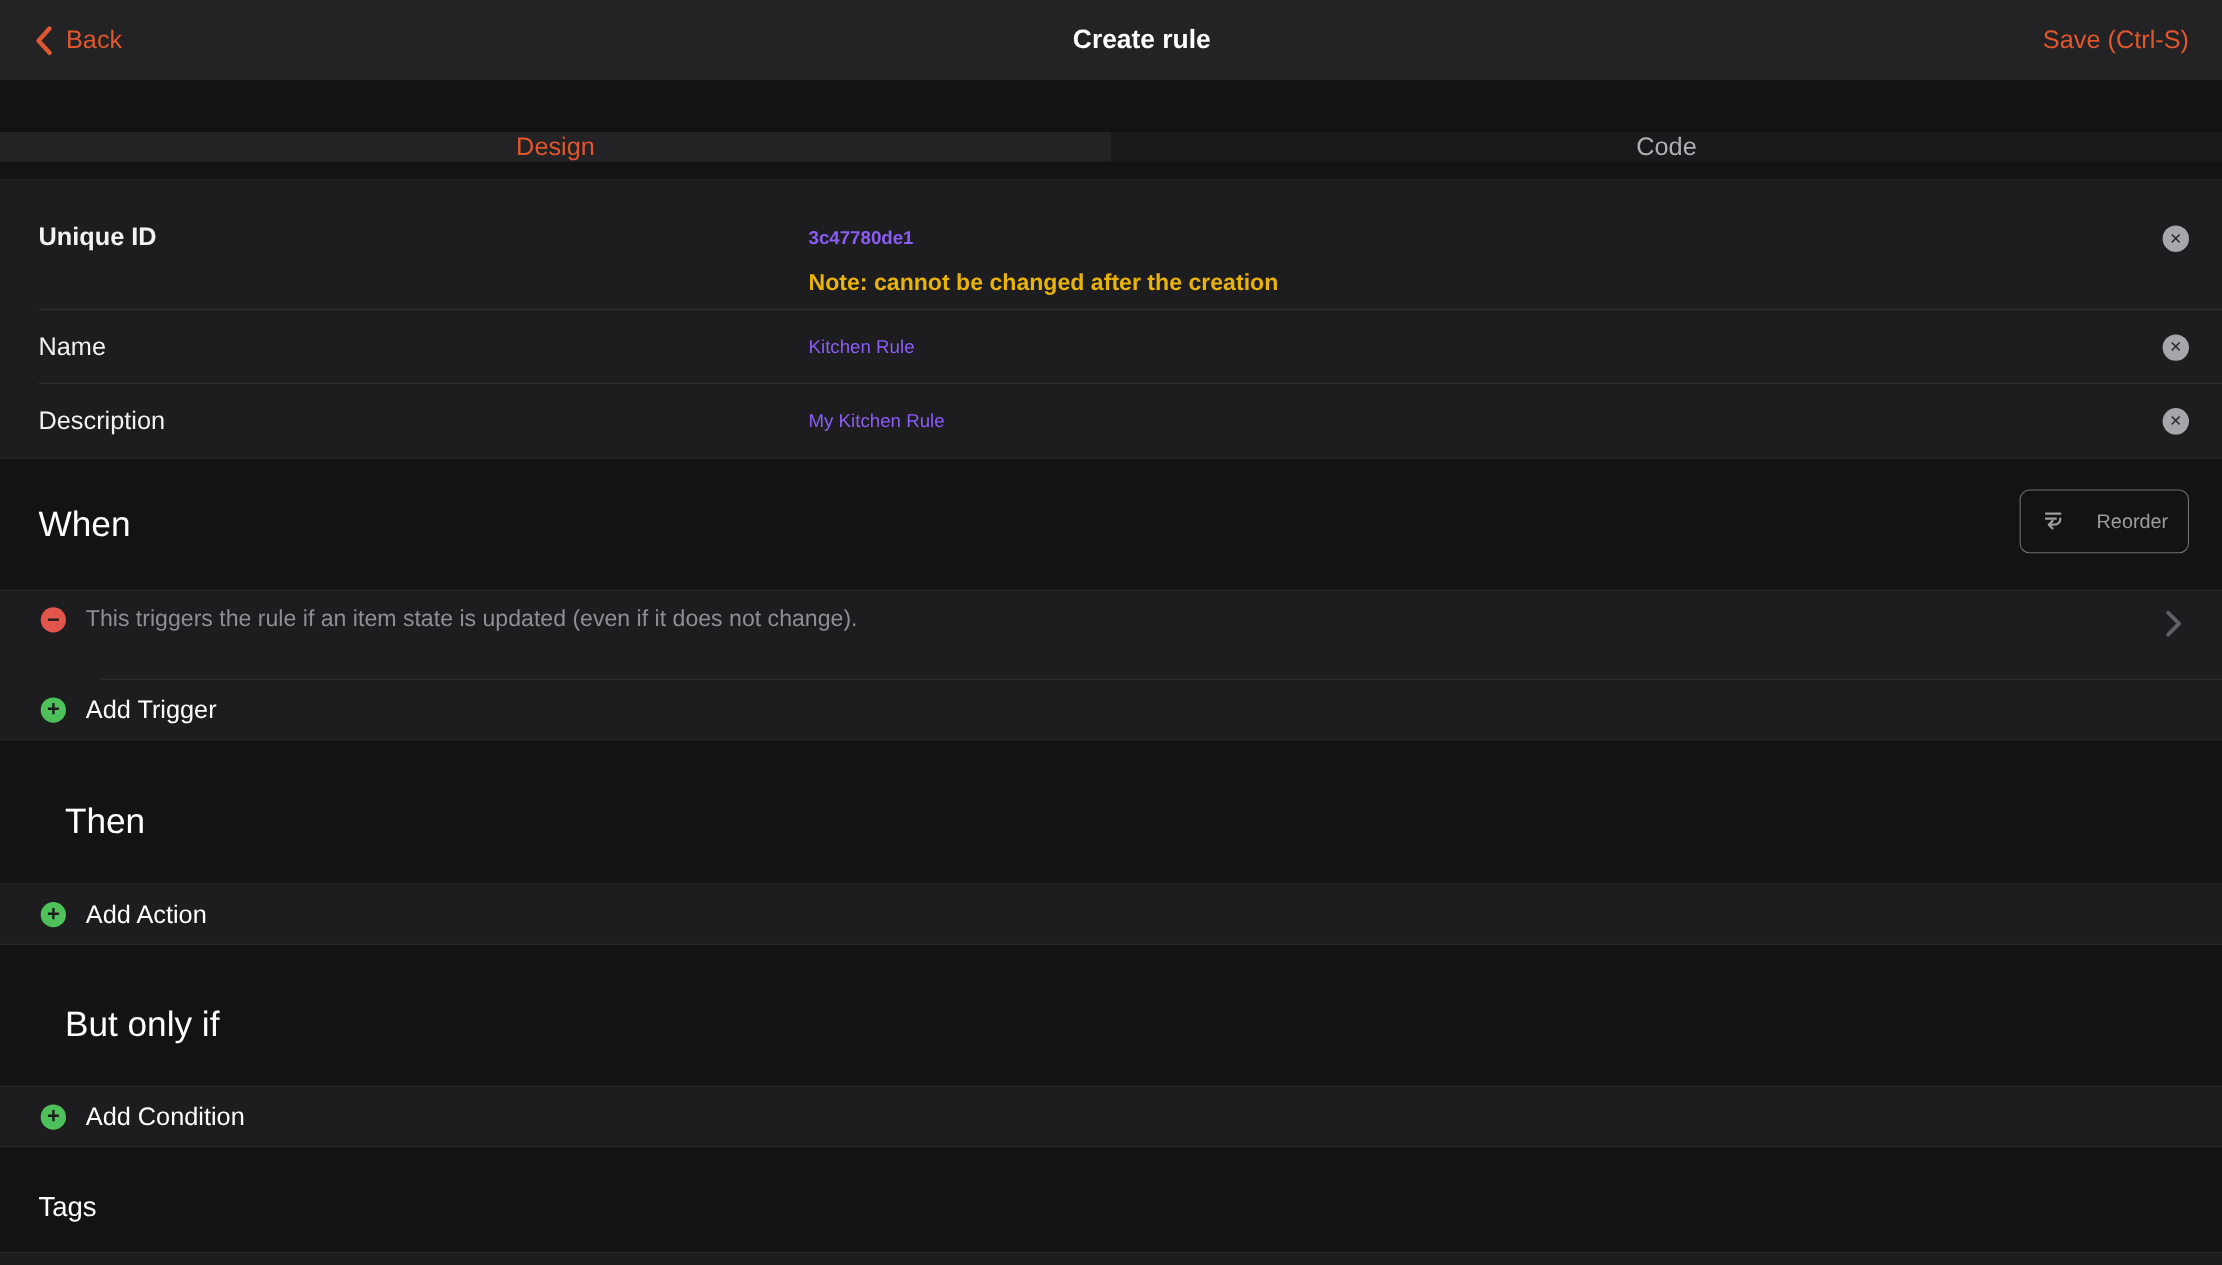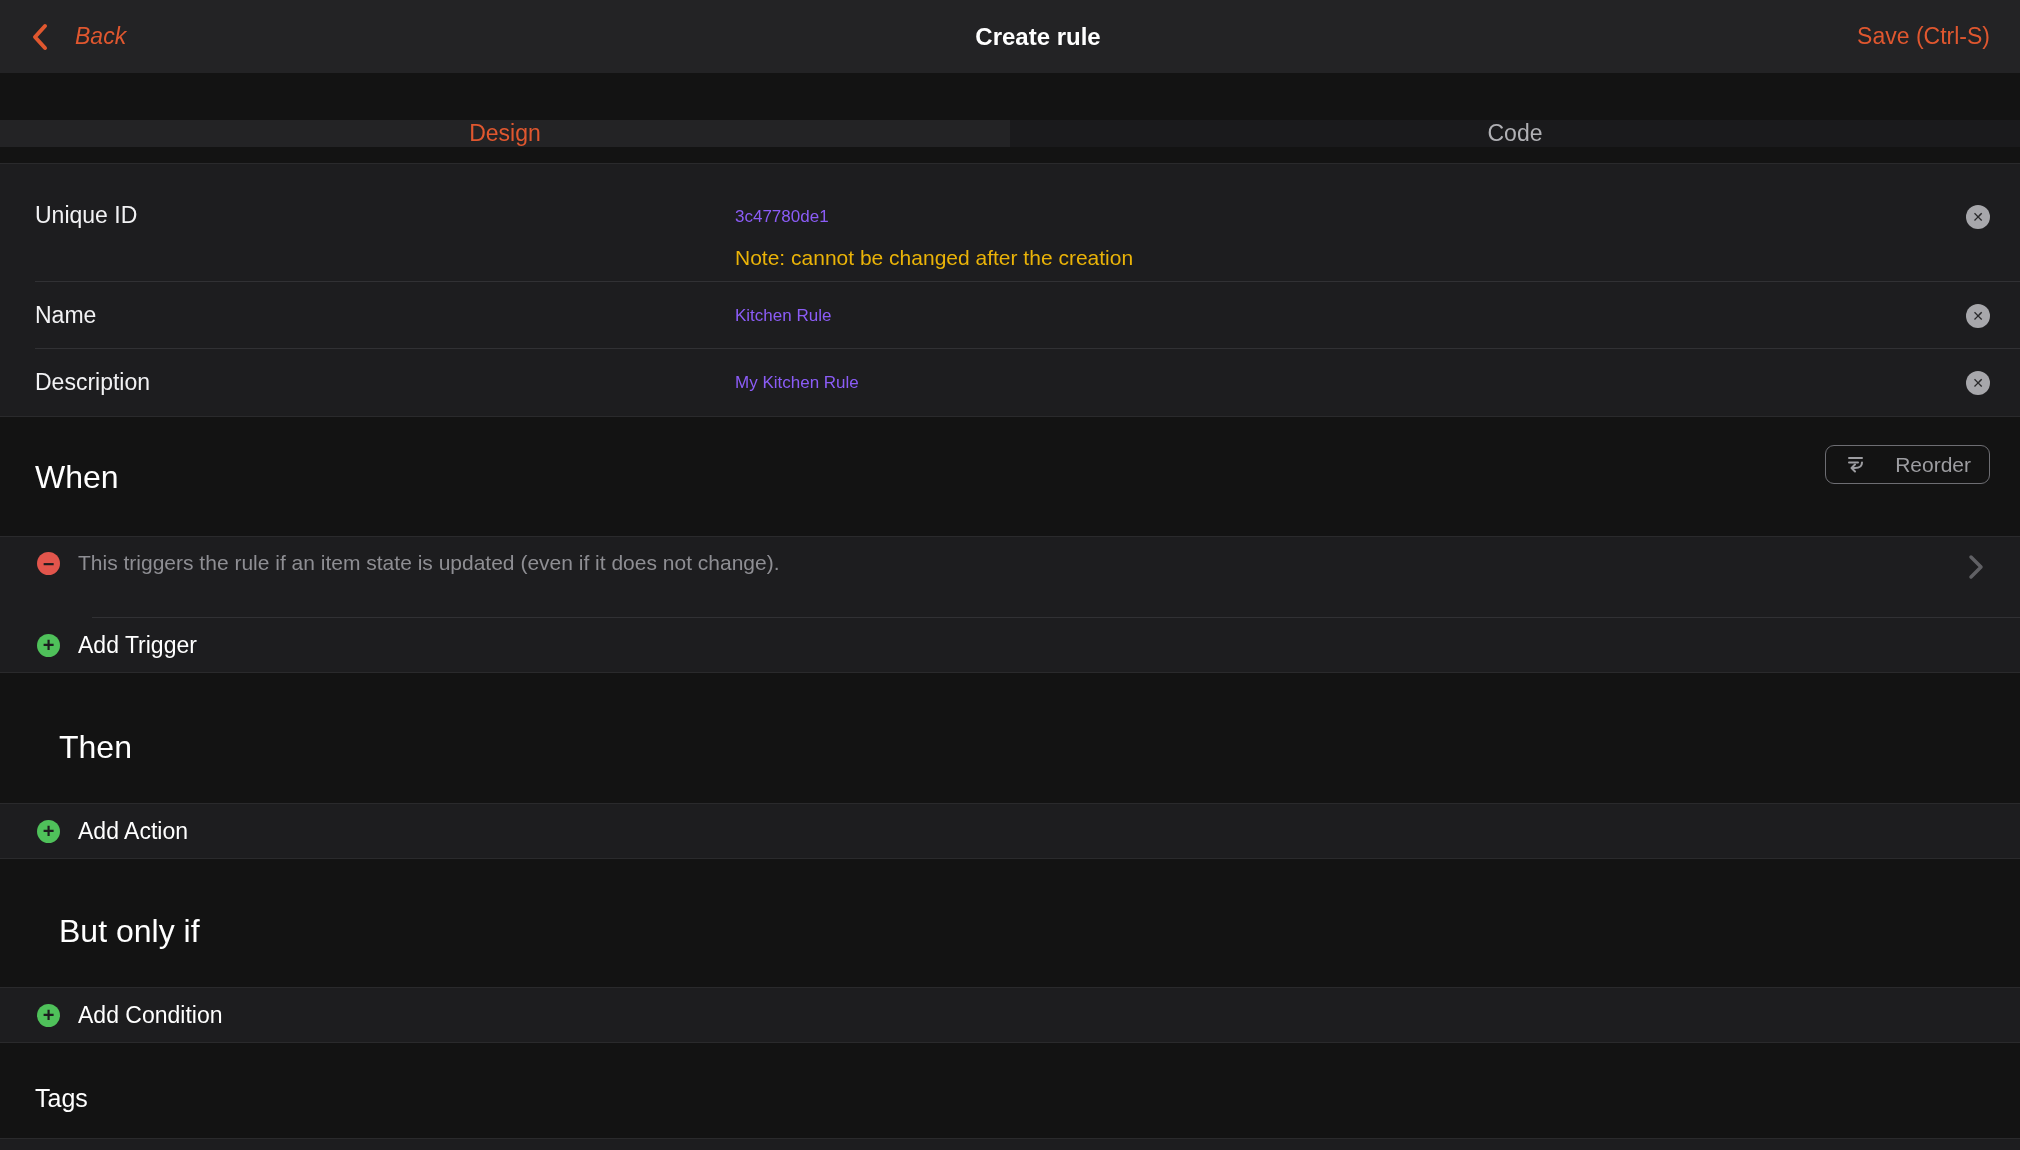--- a/index.html
+++ b/index.html
@@ -7,22 +7,22 @@
   body {
     background:#131313;
     font-family:"Liberation Sans","DejaVu Sans",sans-serif;
     color:#f2f2f4;
     --accent:#e0572f; --red:#e2554c; --green:#4fc15a;
   }
 
   
   .navbar { height:73px; background:#232325; display:flex; align-items:center;
             justify-content:space-between; padding:0 30px; position:relative; }
-  .back { display:flex; align-items:center; gap:25px; color:var(--accent);
-          font-size:23px; cursor:pointer;font-style:italic; }
+  .back { display:flex; align-items:center; gap:10px; color:var(--accent);
+          font-size:23px; cursor:pointer; }
   .back svg { display:block; }
   .nav-title { position:absolute; left:50%; transform:translateX(-50%);
                font-size:24px; font-weight:bold; color:#ffffff;margin-left:28px; }
   .save { color:var(--accent); font-size:23px; cursor:pointer; }
 
   
   .tabbar { height:74px; display:flex;align-items:flex-end; }
   .tab { flex:1; display:flex; align-items:center; justify-content:center;
          font-size:23px; cursor:pointer; }
   .tab.active { background:#232325; color:var(--accent); }
@@ -33,41 +33,41 @@
   
   .card { background:#1d1d1f; border-top:1px solid #2a2a2c; border-bottom:1px solid #2a2a2c; }
 
   .frow { display:grid; grid-template-columns:700px 1fr; padding-left:35px;
           position:relative; align-items:center; }
   .frow .hairline { position:absolute; left:0; right:0; bottom:0; height:1px; background:#313134; }
   .frow-label { font-size:23px; color:#f2f2f4; }
   .frow-value { font-size:17px; color:#8b5cf6; line-height:30px; }
   .frow-note  { font-size:21px; color:#eab308; line-height:26px; margin-top:13px; }
   .row-tall { height:118px; align-items:start; }
-  .row-tall .frow-label, .row-tall .valcol { padding-top:38px; }
+  .row-tall .frow-label, .row-tall .valcol { padding-top:38px;font-weight:bold; }
   .row-std { height:67px; }
 
   .clear-btn { position:absolute; right:30px; width:24px; height:24px; border-radius:50%;
                background:#a7a7ab; color:#29292b; display:flex; align-items:center;
                justify-content:center; font-size:14px; font-weight:bold; cursor:pointer; }
   .row-std .clear-btn { top:50%; transform:translateY(-50%); }
   .row-tall .clear-btn { top:41px; }
 
   
   .zone { position:relative; }
   .zone-big { height:119px; }
   .zone-mid { height:113px;margin-left:24px; }
   .zone-title { position:absolute; left:35px; top:50%; transform:translateY(-50%);
                 font-size:32px; font-weight:normal; color:#ffffff; }
   .zone-tags { height:80px; }
   .zone-tags .zone-title { font-size:25px; }
 
-  .reorder-btn { position:absolute; right:30px; top:28px; height:39px; padding:0 18px;
+  .reorder-btn { position:absolute; right:30px; top:28px; height:58px; padding:0 18px;
                  display:flex; align-items:center; gap:28px; border:1px solid #6e6e73;
-                 border-radius:9px; color:#9d9da1; font-size:21px; cursor:pointer;
+                 border-radius:9px; color:#9d9da1; font-size:18px; cursor:pointer;
                  background:transparent; }
 
   
   .trigger-row { height:81px; position:relative; display:flex; }
   .circle { width:23px; height:23px; border-radius:50%; flex:0 0 23px;
             display:flex; align-items:center; justify-content:center;
             font-size:20px; font-weight:bold; color:#1d1d1f; line-height:1; }
   .circle.red { background:var(--red); }
   .circle.green { background:var(--green); }
   .trigger-row .circle { margin-left:37px; margin-top:15px; }

